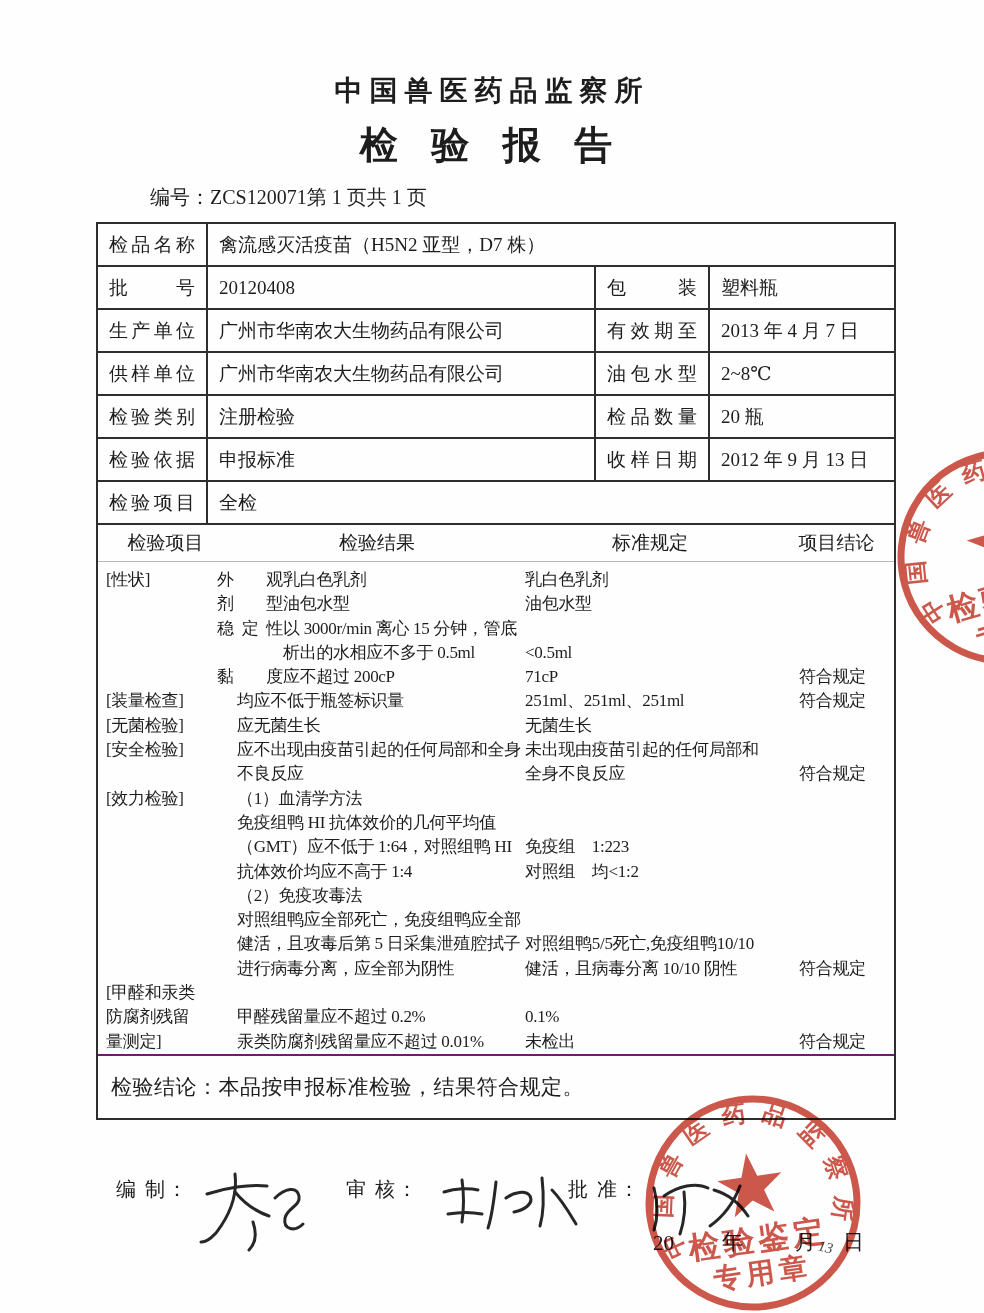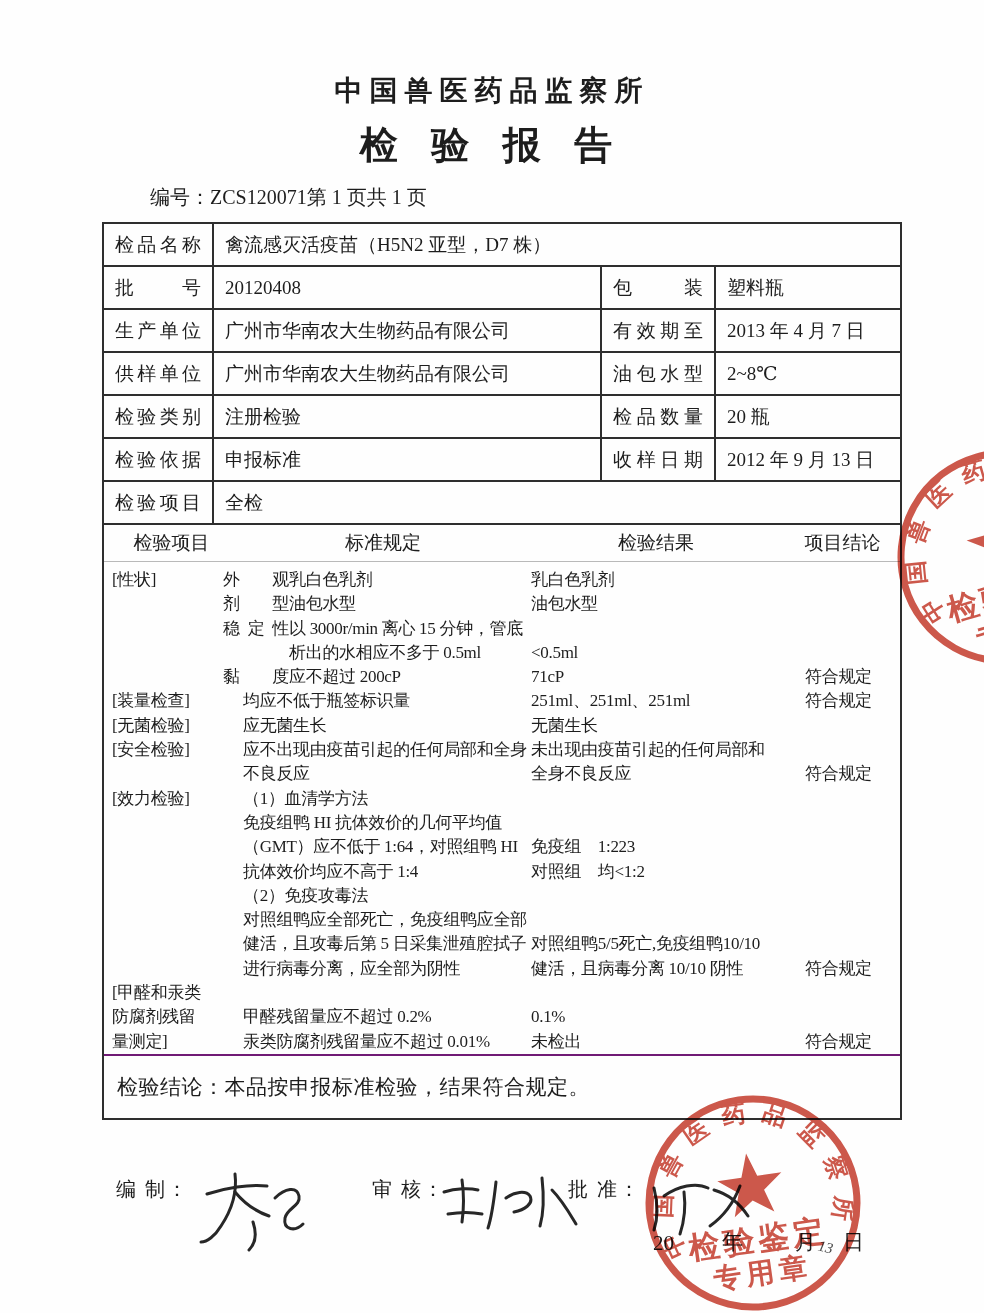--- a/index.html
+++ b/index.html
@@ -7,21 +7,21 @@
     width:984px;height:1313px;position:relative;background:#fefefe;
     font-family:"Liberation Serif","DejaVu Serif",serif;color:#1d1d1d;
     overflow:hidden;
   }
   .org-title{position:absolute;top:72px;left:0;width:100%;text-align:center;
     font-size:28px;font-weight:600;letter-spacing:7px;}
   .report-title{position:absolute;top:120px;left:0;width:100%;text-align:center;
     font-size:38px;font-weight:700;letter-spacing:12px;}
   .meta{position:absolute;top:184px;left:150px;width:698px;display:flex;
     font-size:20px;}
-  .doc-table{position:absolute;top:222px;left:102px;width:796px;
+  .doc-table{position:absolute;top:222px;left:96px;width:796px;
     border:2px solid #2e2e2e;background:transparent;}
   .irow{display:grid;height:41px;border-bottom:2px solid #2e2e2e;
     align-items:center;font-size:19px;white-space:nowrap;}
   .irow.full{grid-template-columns:110px 1fr;}
   .irow.split{grid-template-columns:110px 388px 114px 1fr;}
   .cell{padding:0 11px;overflow:visible;}
   .bR{border-right:2px solid #2e2e2e;height:100%;display:flex;align-items:center;}
   .lab{text-align:justify;text-align-last:justify;display:block;width:100%;}
   .bR .lab{align-self:center;}
   .hrow{display:grid;grid-template-columns:135px 288px 258px 1fr;height:36px;
@@ -133,22 +133,22 @@
       <div class="irow full">
         <div class="cell bR">
           <span class="lab">检验项目</span>
         </div>
         <div class="cell"><span>全检</span></div>
       </div>
     </div>
 
   <div class="hrow">
     <div>检验项目</div>
+    <div>检验结果</div>
     <div>标准规定</div>
-    <div>检验结果</div>
     <div>项目结论</div>
   </div>
 
   <div class="items" id="item-lines">
       <div class="iline">
         <div class="c1">[性状]</div>
         <div class="c2">
           <span class="sub">外 观</span>
           <span>乳白色乳剂</span>
         </div>
@@ -291,21 +291,21 @@
 
 <div class="signoff">
   <span class="slabel" style="left:20px;top:8px">编 制：</span>
   <svg class="sig" style="left:95px;top:-8px" width="130" height="92" viewBox="0 0 130 92">
     <path d="M16,34 C34,28 58,24 76,26"></path>
     <path d="M44,14 C46,30 42,48 30,66 C24,76 16,82 10,82"></path>
     <path d="M44,32 C54,44 66,52 78,56"></path>
     <path d="M84,38 C94,28 106,26 108,36 C110,46 96,48 94,58 C92,70 104,72 112,64"></path>
     <path d="M62,62 C66,74 64,84 58,90"></path>
   </svg>
-  <span class="slabel" style="left:276px;top:8px">审 核：</span>
+  <span class="slabel" style="left:250px;top:8px">审 核：</span>
   <svg class="sig" style="left:338px;top:0px" width="150" height="70" viewBox="0 0 150 70">
     <path d="M10,24 C22,20 36,20 44,22"></path>
     <path d="M14,46 C26,44 38,44 48,46"></path>
     <path d="M28,12 C30,26 30,40 28,54"></path>
     <path d="M62,14 C60,32 58,48 54,60"></path>
     <path d="M72,30 C80,24 92,22 96,28 C100,36 90,42 80,44"></path>
     <path d="M108,10 C110,28 110,44 106,58"></path>
     <path d="M118,22 C128,32 136,46 142,56"></path>
   </svg>
   <span class="slabel" style="left:472px;top:8px">批 准：</span>

